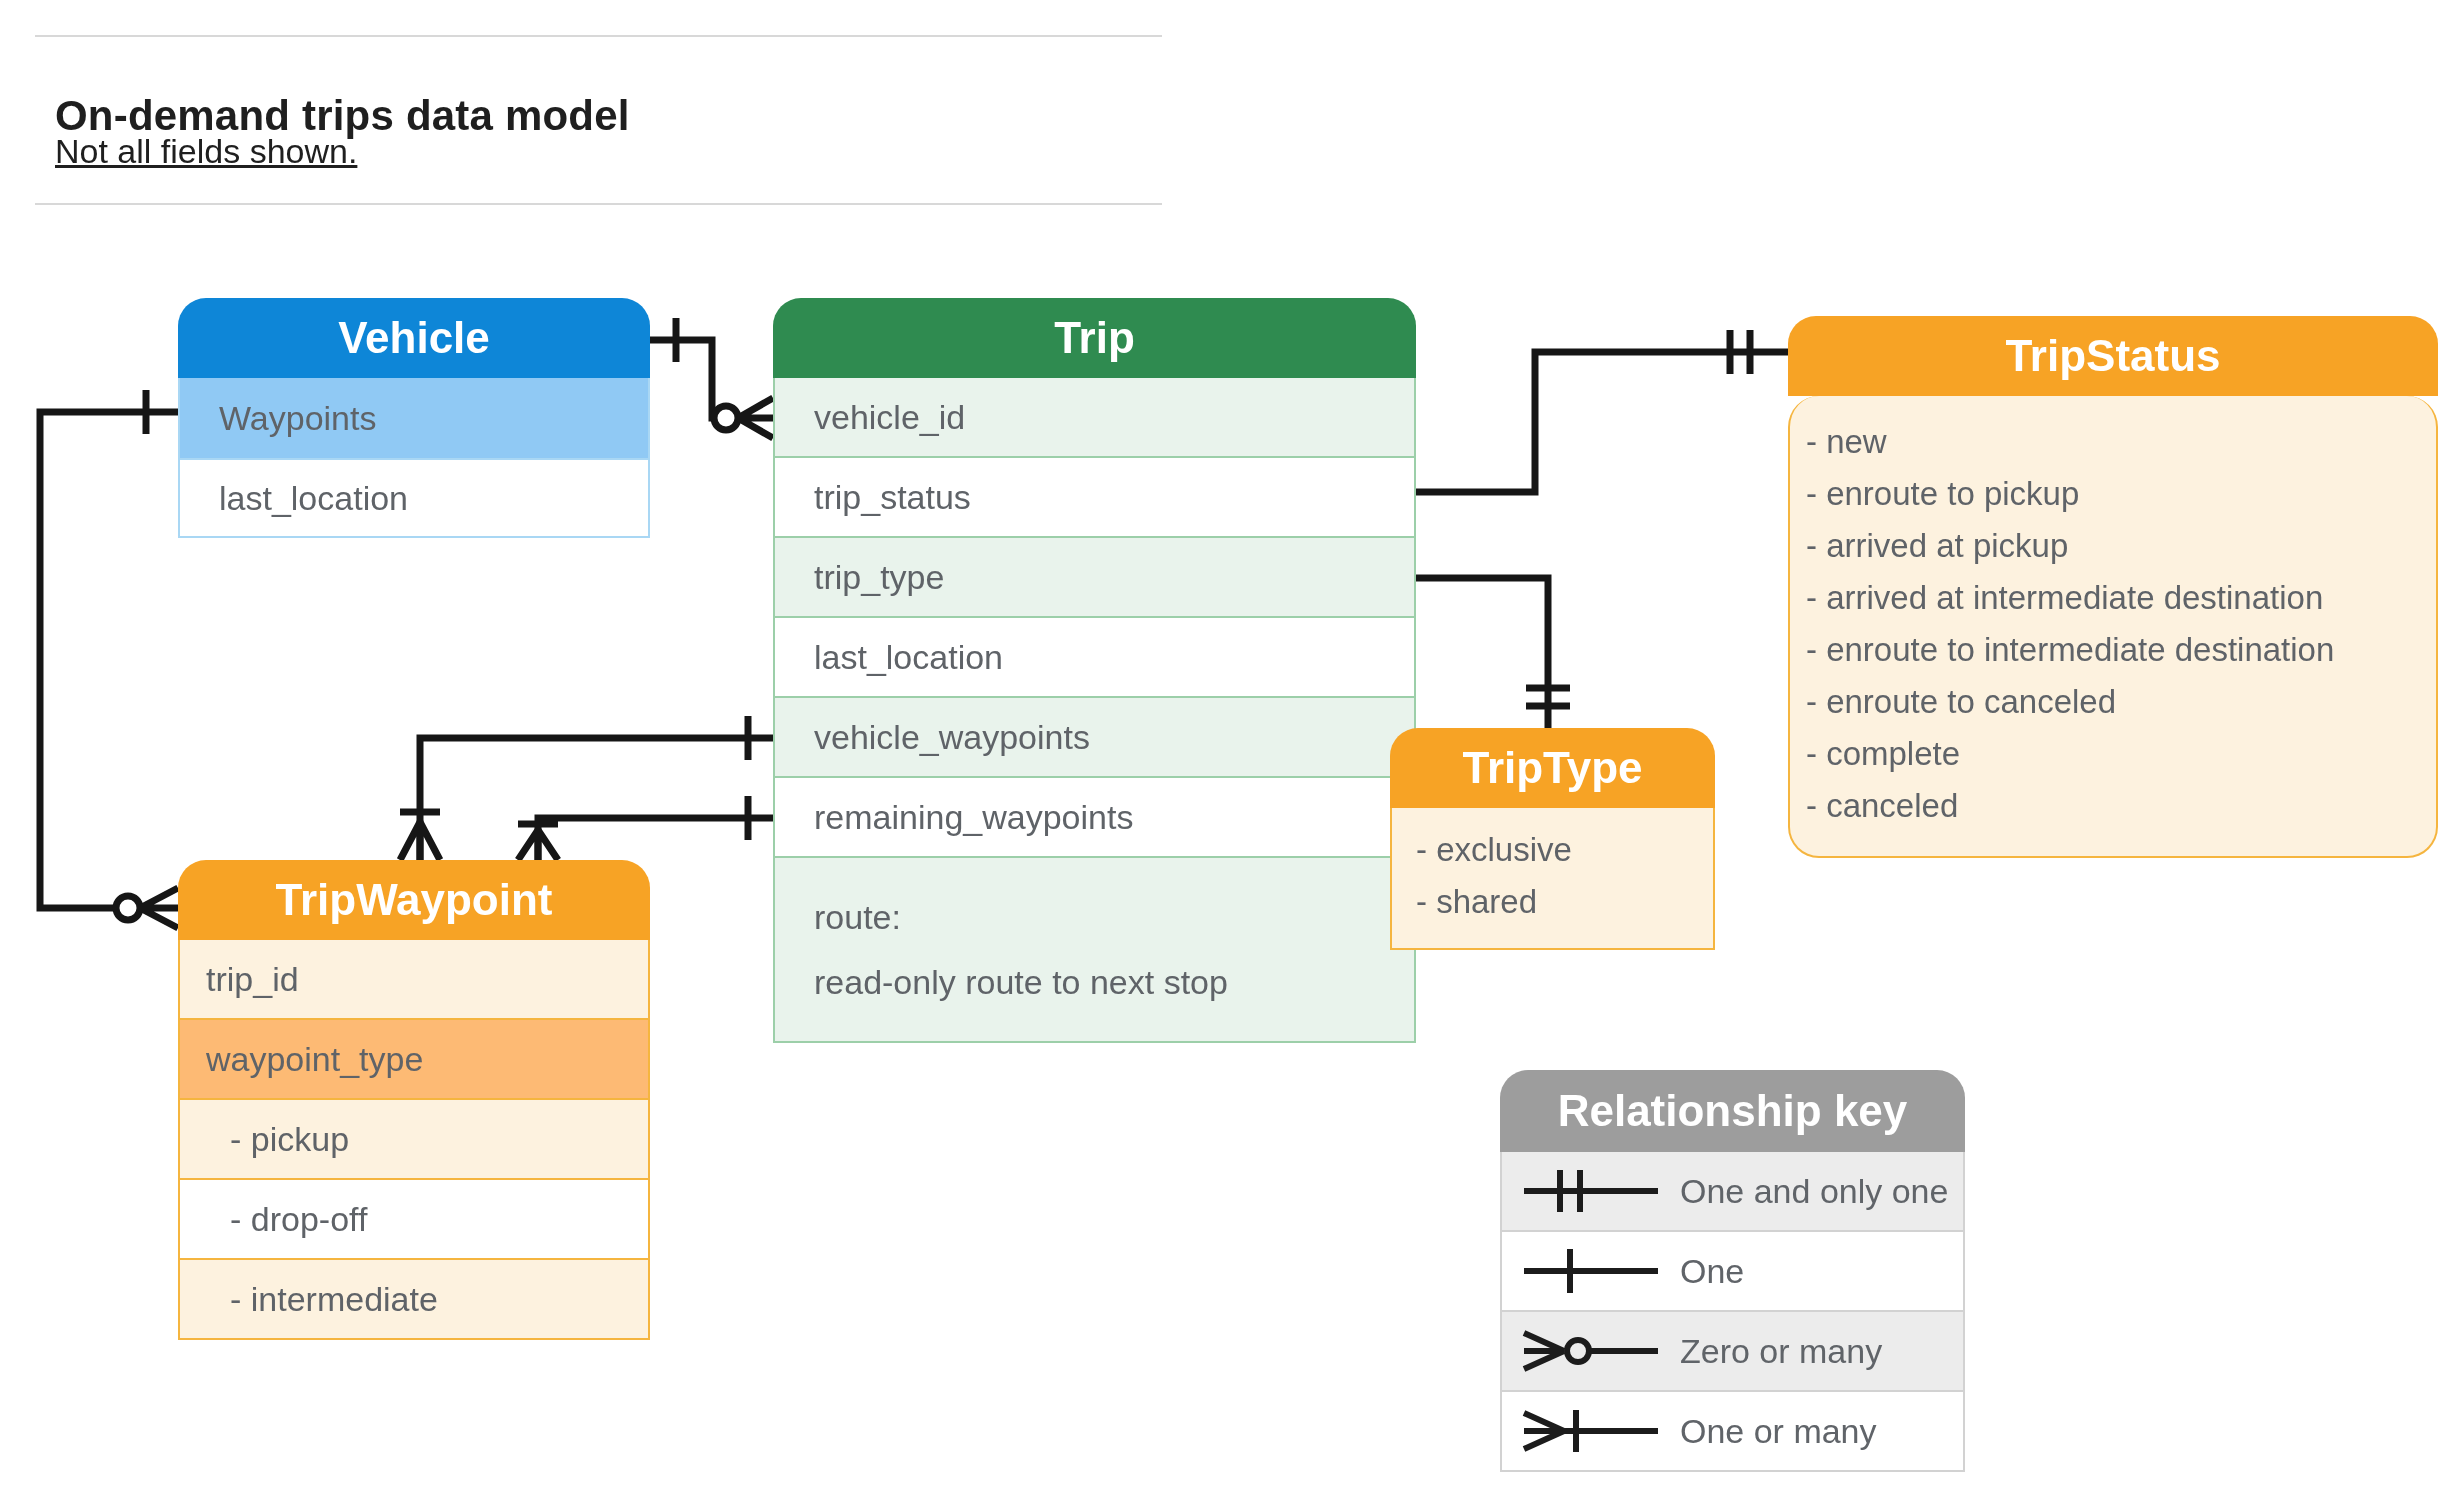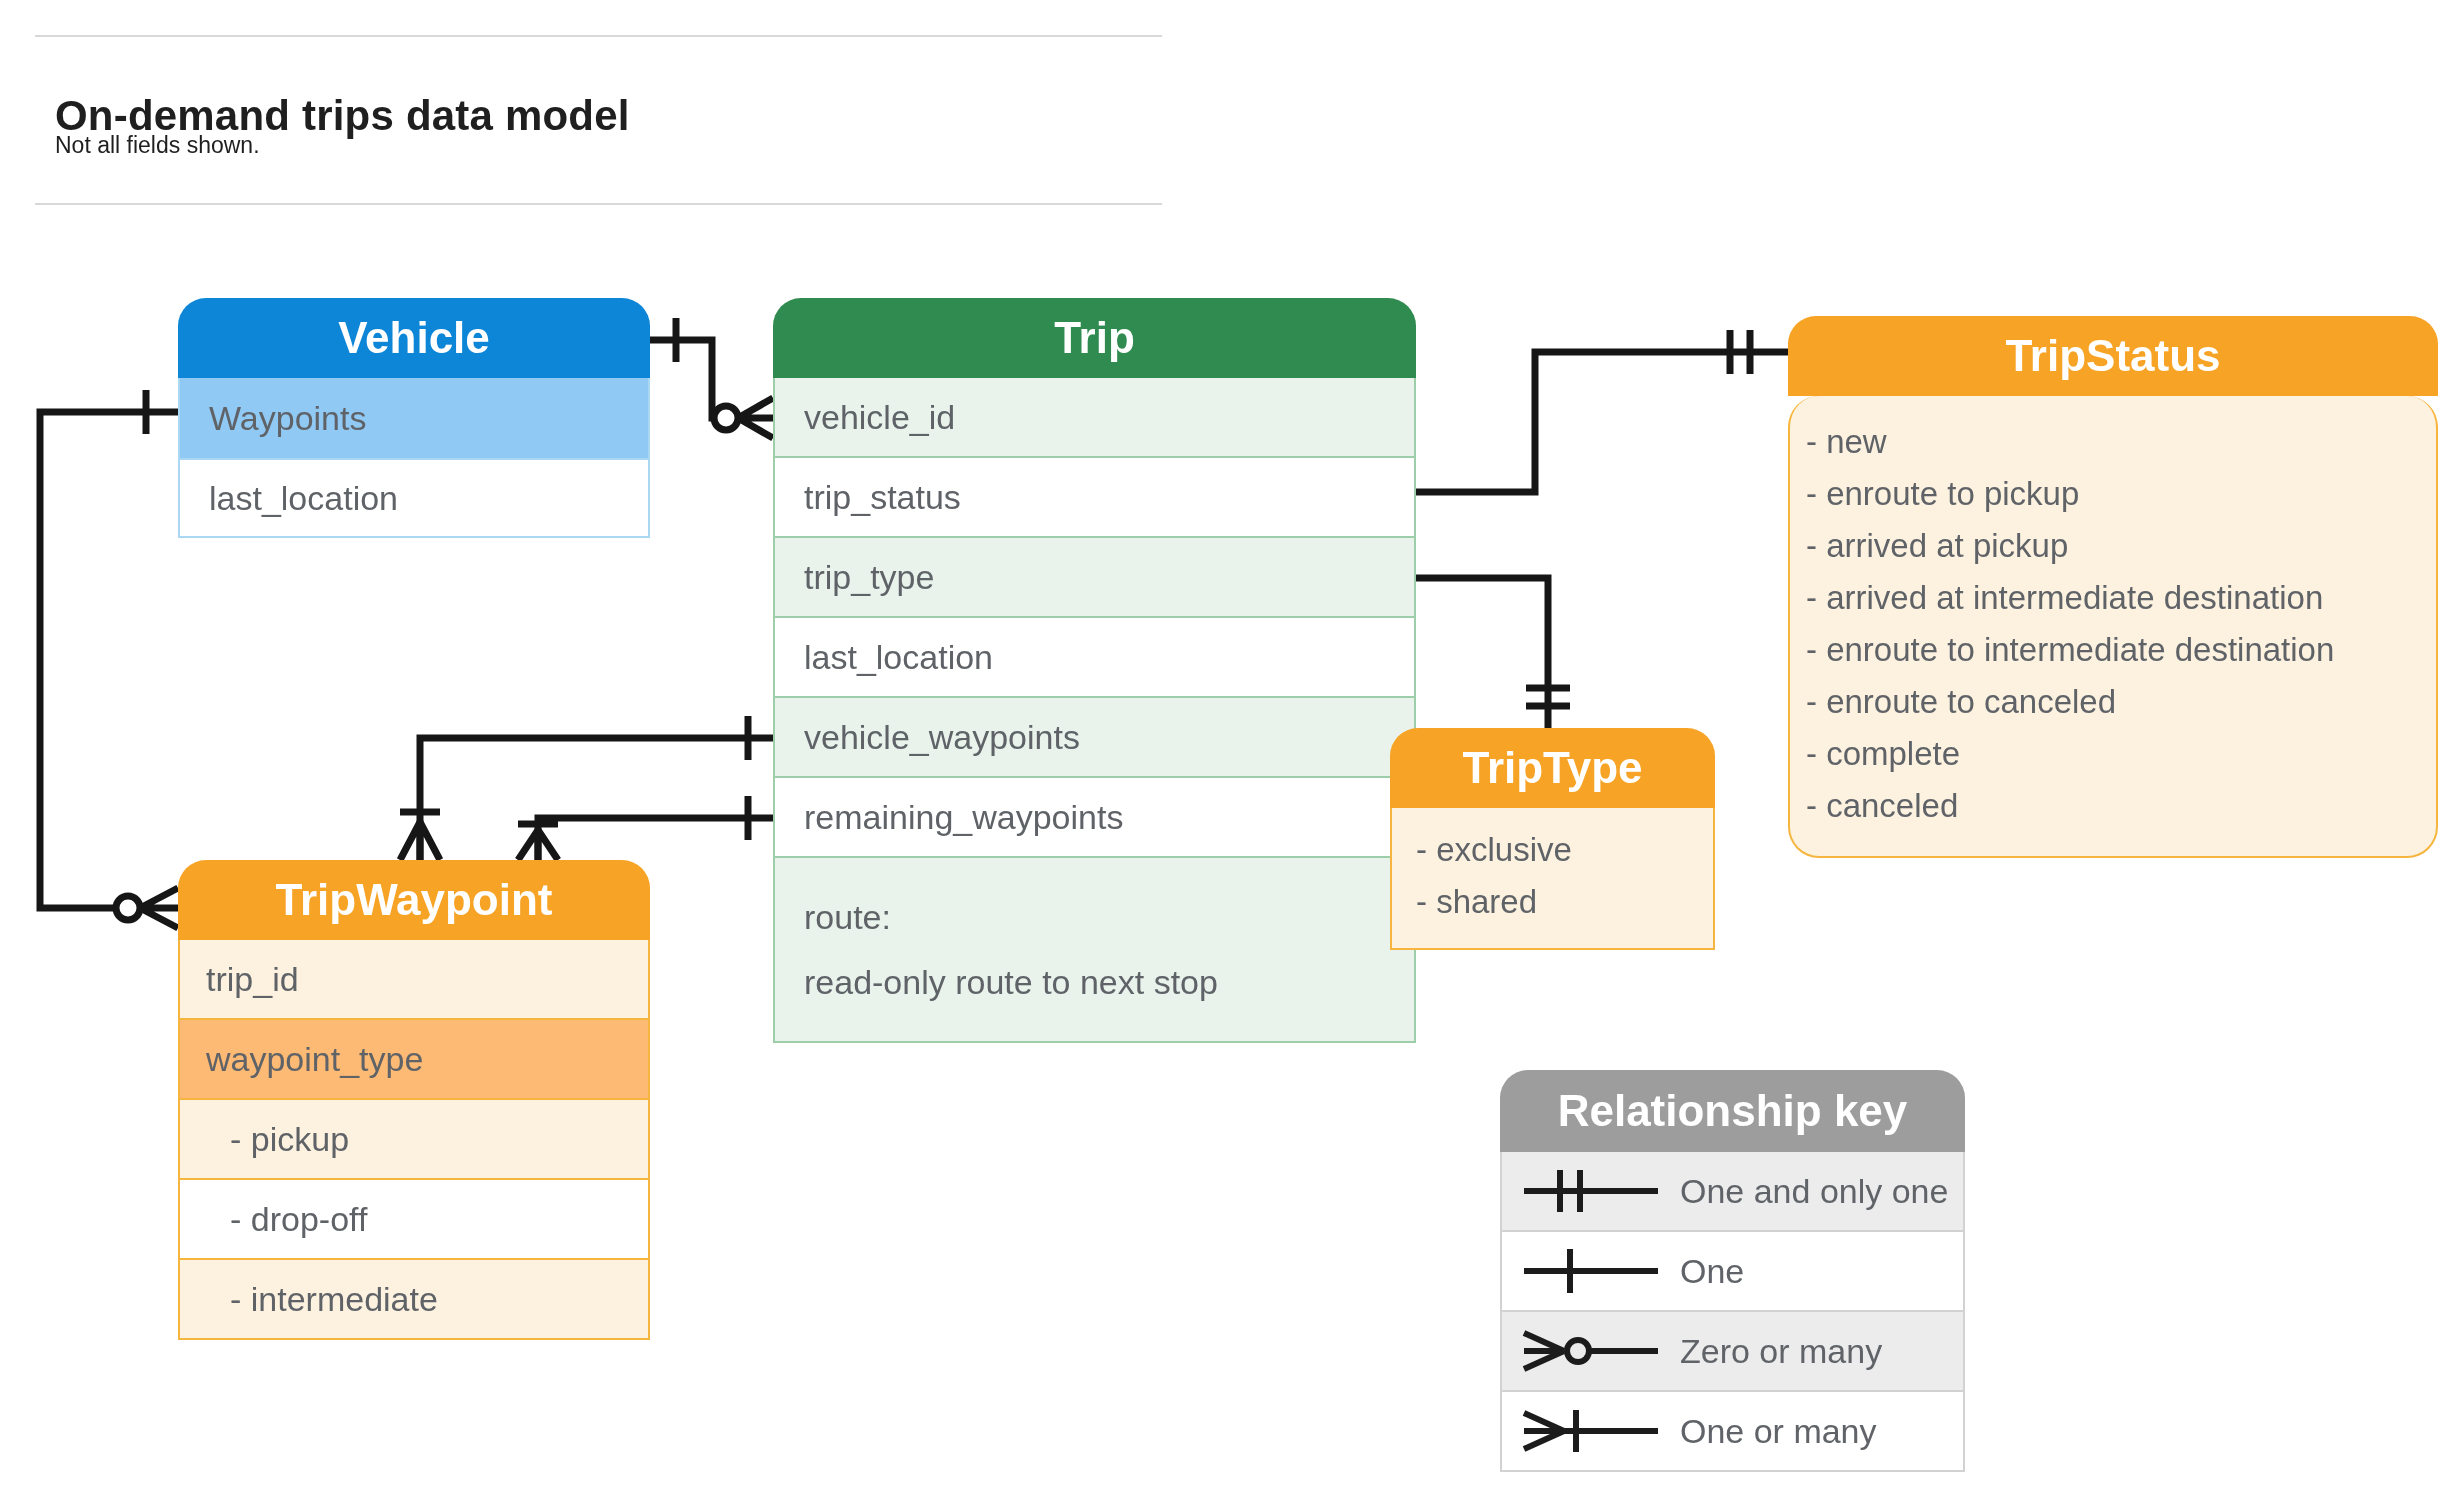--- a/index.html
+++ b/index.html
@@ -10,26 +10,26 @@
     --ink:#5f6368; --title-ink:#1f1f1f; --wire:#161616; --rule:#d8d8d8;
   }
   *{margin:0;padding:0;box-sizing:border-box;}
   body{background:#fff;font-family:"Liberation Sans",sans-serif;}
   .canvas{position:relative;width:2445px;height:1502px;background:#fff;overflow:hidden;}
 
   .rule{position:absolute;height:2px;background:var(--rule);}
   #rule-top{left:35px;top:35px;width:1127px;}
   #rule-bottom{left:35px;top:203px;width:1127px;}
   .page-title{position:absolute;left:55px;top:92px;font-size:42px;font-weight:700;color:var(--title-ink);letter-spacing:.2px;}
-  .page-subtitle{position:absolute;left:55px;top:132px;font-size:23px;color:var(--title-ink);}
+  .page-subtitle{position:absolute;left:55px;top:132px;font-size:34px;color:var(--title-ink);text-decoration:underline;}
 
   .entity{position:absolute;font-size:34px;color:var(--ink);}
   .ehead{height:80px;border-radius:28px 28px 0 0;display:flex;align-items:center;justify-content:center;
          color:#fff;font-weight:700;font-size:44px;}
-  .row{display:flex;align-items:center;padding-left:29px;background:#fff;}
+  .row{display:flex;align-items:center;padding-left:39px;background:#fff;}
 
   
   #vehicle{left:178px;top:298px;width:472px;}
   #vehicle .ehead{background:var(--blue);}
   #vehicle .body{border:2px solid var(--blue-border);border-top:none;}
   #vehicle .row{height:80px;}
   #vehicle .row.hl{background:var(--blue-light);border:none;}
   #vehicle .row.plain{border-top:2px solid var(--blue-border);height:78px;}
 
   

